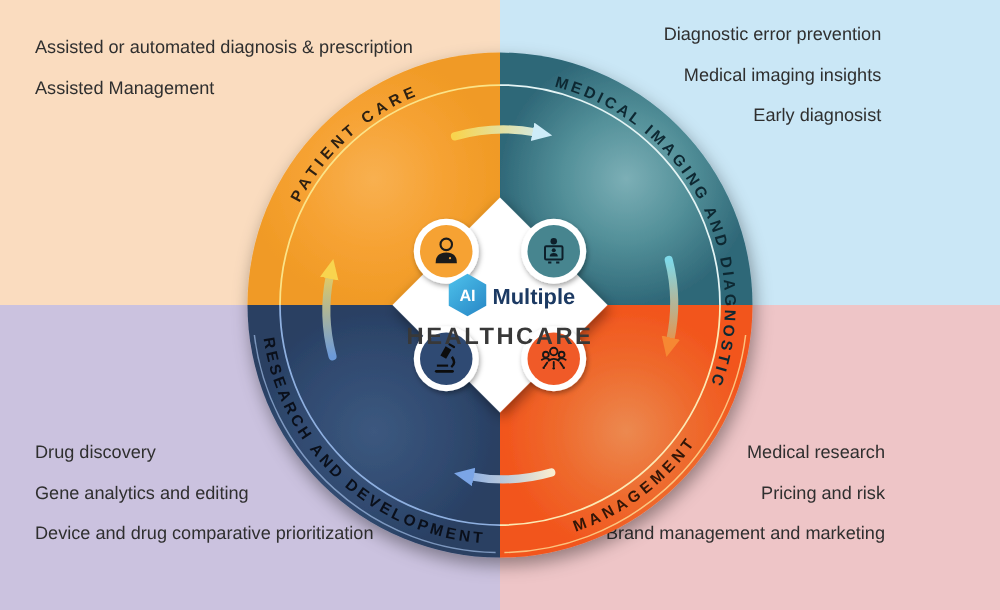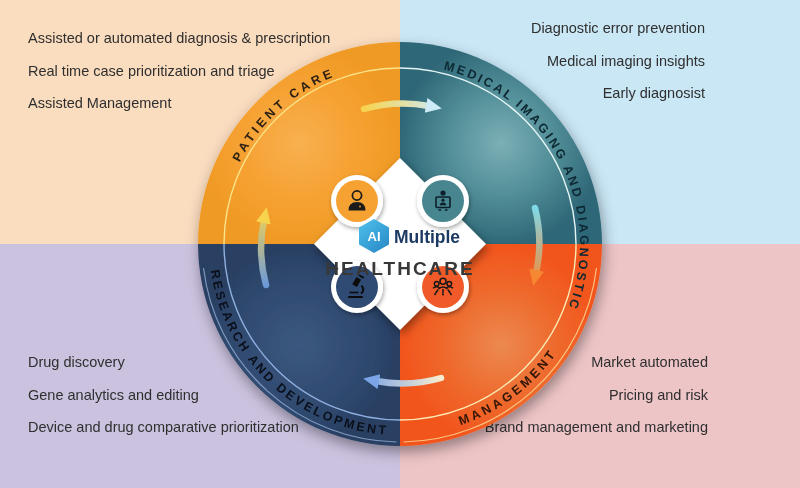--- a/index.html
+++ b/index.html
@@ -30,35 +30,34 @@
 
 <div class="stage">
 
   <div class="bg-quadrant bg-tl"></div>
   <div class="bg-quadrant bg-tr"></div>
   <div class="bg-quadrant bg-bl"></div>
   <div class="bg-quadrant bg-br"></div>
 
   <div class="list left" id="list-patient-care">
     <div>Assisted or automated diagnosis &amp; prescription</div>
-    <div>Real time case prioritization and triage</div>
     <div>Assisted Management</div>
   </div>
   <div class="list right" id="list-medical-imaging">
     <div>Diagnostic error prevention</div>
     <div>Medical imaging insights</div>
     <div>Early diagnosist</div>
   </div>
   <div class="list left" id="list-research">
     <div>Drug discovery</div>
     <div>Gene analytics and editing</div>
     <div>Device and drug comparative prioritization</div>
   </div>
   <div class="list right" id="list-management">
-    <div>Market automated</div>
+    <div>Medical research</div>
     <div>Pricing and risk</div>
     <div>Brand management and marketing</div>
   </div>
 
   <svg class="diagram" viewBox="0 0 460 460">
     <defs>
       <radialGradient id="gOrange" cx="50%" cy="50%" r="50%">
         <stop offset="0%" stop-color="#f8b050"></stop>
           <stop offset="55%" stop-color="#f6a233"></stop>
           <stop offset="100%" stop-color="#f09a25"></stop>

